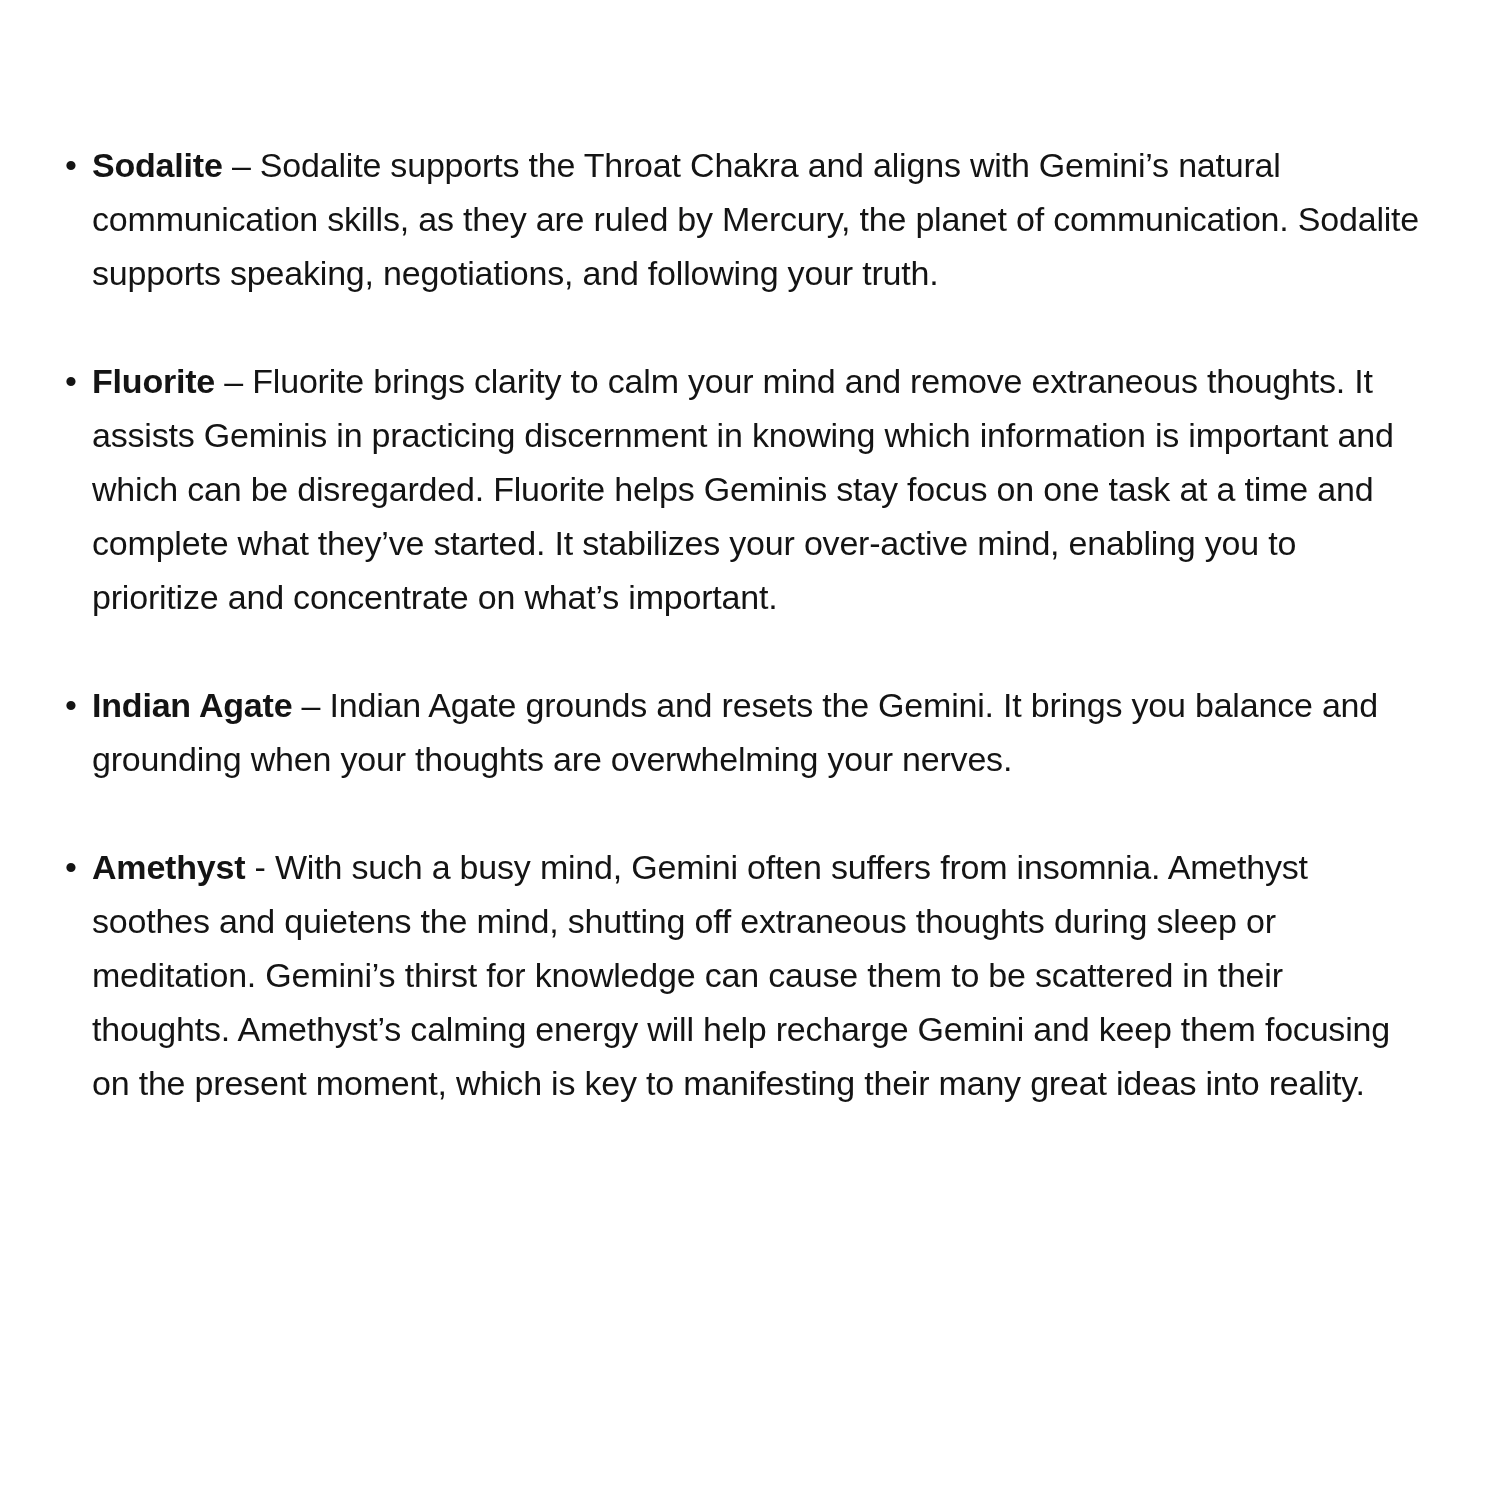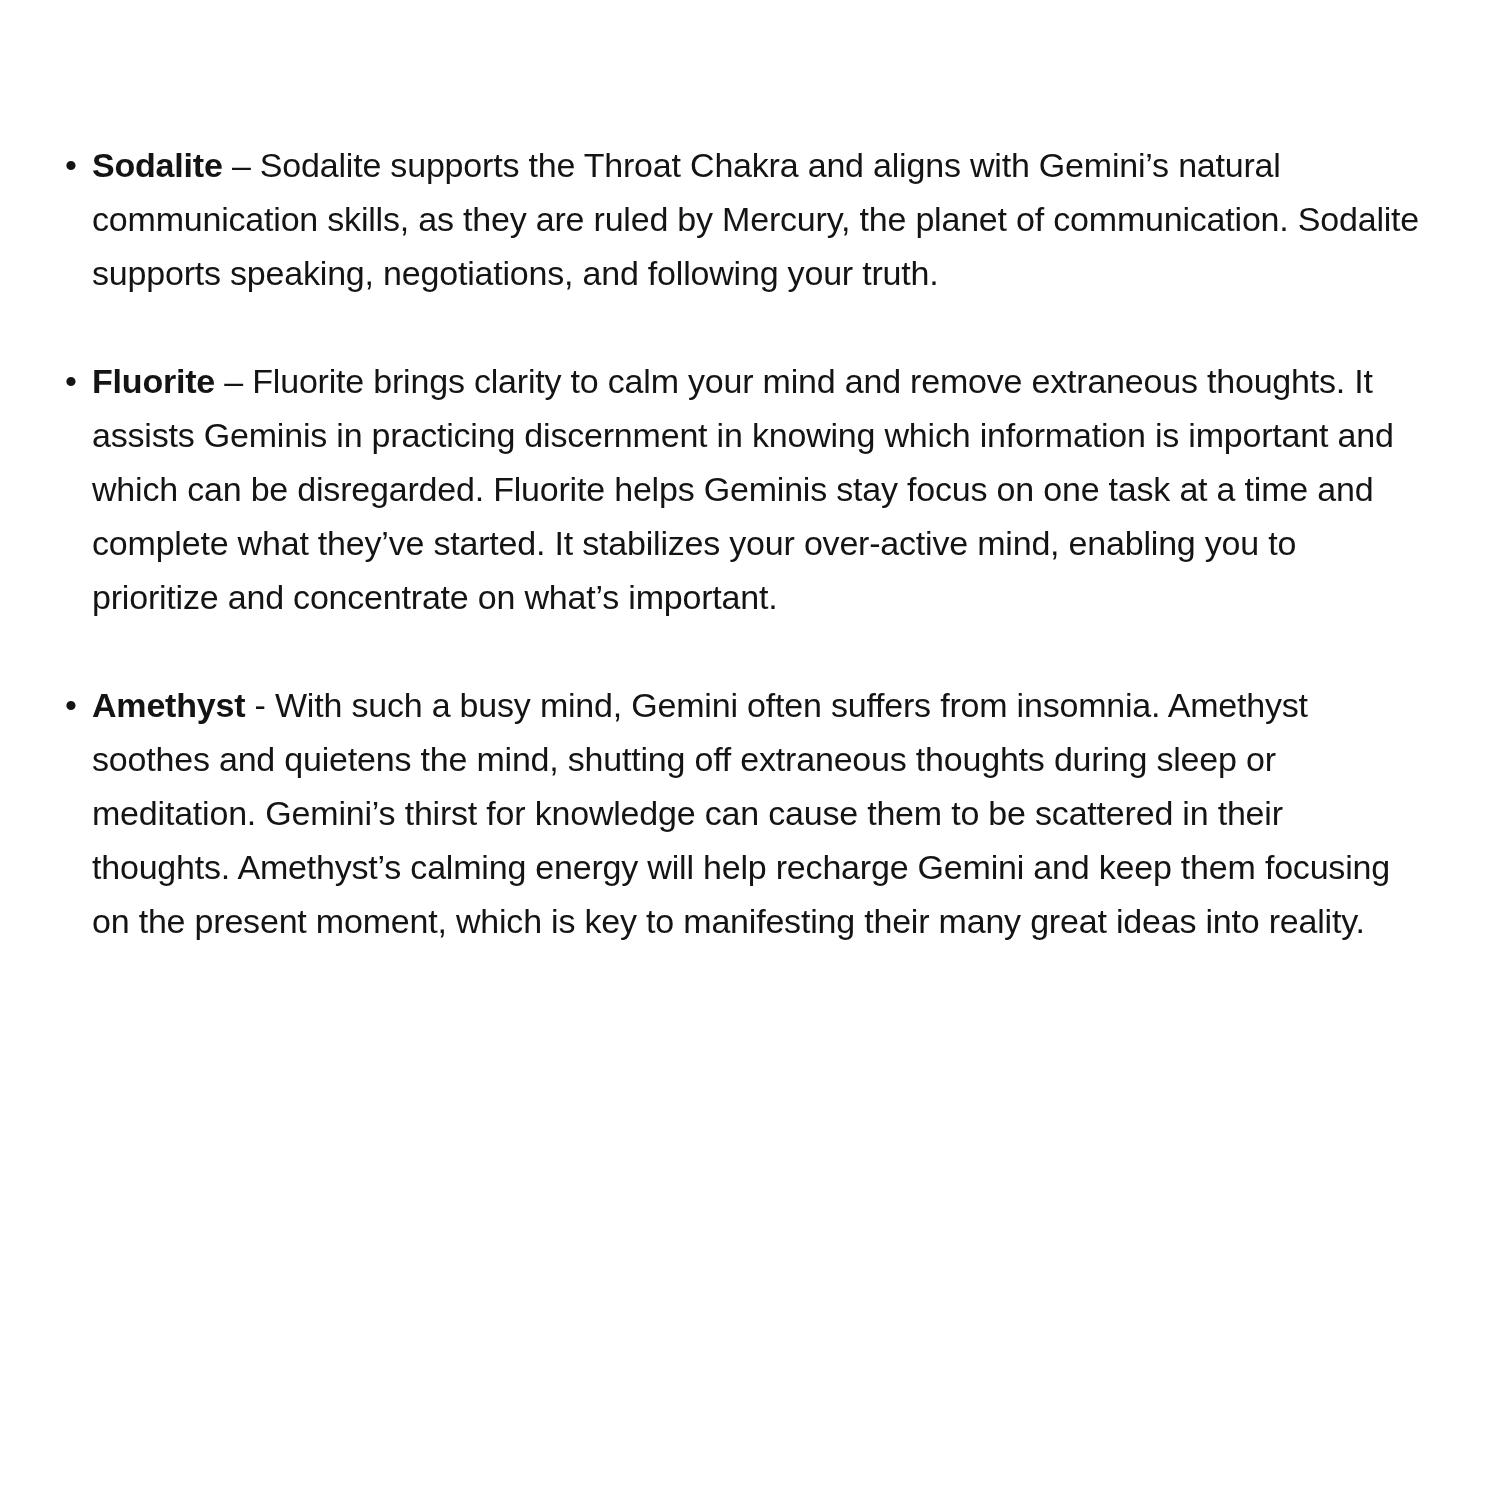--- a/index.html
+++ b/index.html
@@ -46,15 +46,16 @@
     font-weight: 700;
   }
 </style>
 </head>
 <body>
 
 <main class="page">
   <ul class="crystal-list" id="crystal-list">
       <li><span class="term">Sodalite</span><span> – </span><span>Sodalite supports the Throat Chakra and aligns with Gemini’s natural communication skills, as they are ruled by Mercury, the planet of communication. Sodalite supports speaking, negotiations, and following your truth.</span></li>
       <li><span class="term">Fluorite</span><span> – </span><span>Fluorite brings clarity to calm your mind and remove extraneous thoughts. It assists Geminis in practicing discernment in knowing which information is important and which can be disregarded. Fluorite helps Geminis stay focus on one task at a time and complete what they’ve started. It stabilizes your over-active mind, enabling you to prioritize and concentrate on what’s important.</span></li>
+      <li><span class="term">Indian Agate</span><span> – </span><span>Indian Agate grounds and resets the Gemini. It brings you balance and grounding when your thoughts are overwhelming your nerves.</span></li>
       <li><span class="term">Amethyst</span><span> - </span><span>With such a busy mind, Gemini often suffers from insomnia. Amethyst soothes and quietens the mind, shutting off extraneous thoughts during sleep or meditation. Gemini’s thirst for knowledge can cause them to be scattered in their thoughts. Amethyst’s calming energy will help recharge Gemini and keep them focusing on the present moment, which is key to manifesting their many great ideas into reality.</span></li>
     </ul>
 </main>
 
 </body></html>

